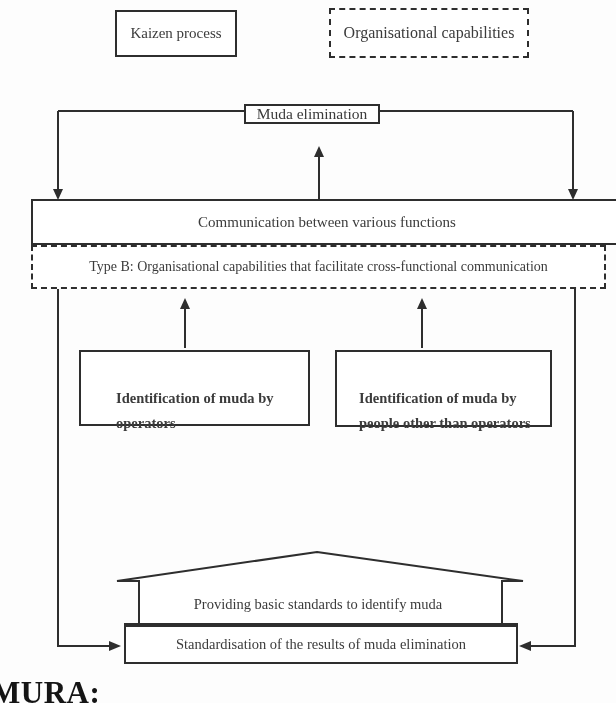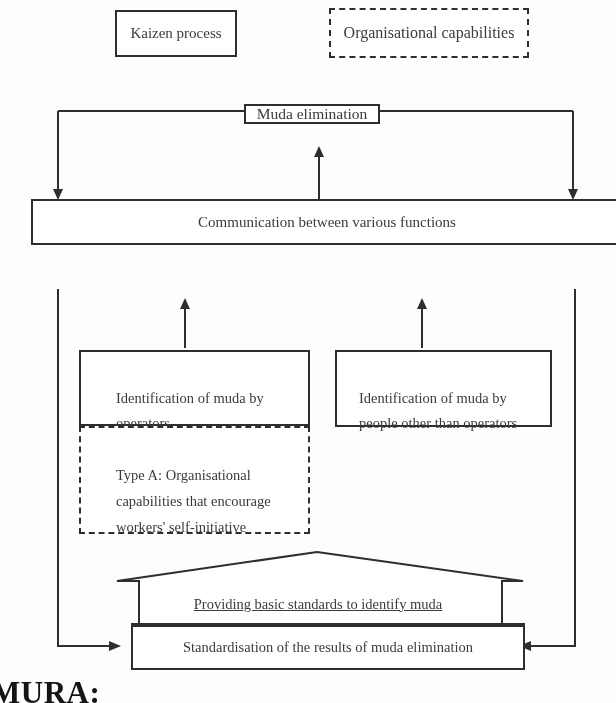--- a/index.html
+++ b/index.html
@@ -7,21 +7,21 @@
     position:relative;width:616px;height:703px;background:#fdfdfd;
     font-family:"Liberation Serif", serif;color:#3b3b3b;overflow:hidden;
   }
   .connectors{position:absolute;left:0;top:0;width:616px;height:703px;}
   .box{
     position:absolute;background:#ffffff;border:2px solid #2e2e2e;
     box-sizing:border-box;display:flex;align-items:center;justify-content:center;
     text-align:left;line-height:1.35;
   }
   .dashedbox{border-style:dashed;}
-  .leftbox{display:block;text-align:left;white-space:pre-line;}
+  .leftbox{display:block;text-align:left;white-space:pre-line;font-weight:bold;}
   .plainlabel{
     position:absolute;background:transparent;border:none;display:flex;
     align-items:center;justify-content:center;text-align:center;box-sizing:border-box;
   }
   .mura{
     position:absolute;font-weight:bold;color:#151515;
     font-size:31px;letter-spacing:0.5px;
   }
 </style>
 </head>
@@ -64,37 +64,35 @@
     <span>Organisational capabilities</span>
   </div>
 
   <div class="box" style="left:244px;top:104px;width:136px;height:20px;font-size:15.5px;">
     <span>Muda elimination</span>
   </div>
 
   <div class="box" style="left:31px;top:199px;width:592px;height:46px;font-size:15px;">
     <span>Communication between various functions</span>
   </div>
+  <div class="box dashedbox" style="left:31px;top:245px;width:575px;height:44px;font-size:14px;">
+    <span>Type B: Organisational capabilities that facilitate cross-functional communication</span>
+  </div>
 
   <div class="box leftbox" style="left:79px;top:350px;width:231px;height:76px;font-size:14.5px;line-height:25px;padding:9px 10px 0 35px;">
     <span>Identification of muda by
 operators</span>
   </div>
   <div class="box leftbox" style="left:335px;top:350px;width:217px;height:77px;font-size:14.5px;line-height:25px;padding:9px 4px 0 22px;">
     <span>Identification of muda by
 people other than operators</span>
   </div>
 
-  <div class="box dashedbox leftbox" style="left:79px;top:426px;width:231px;height:108px;font-size:14.5px;line-height:26px;padding:8px 10px 0 35px;">
-    <span>Type A: Organisational
-capabilities that encourage
-workers' self-initiative</span>
-  </div>
 
-  <div class="plainlabel" style="left:141px;top:586px;width:354px;height:36px;font-size:14.5px;text-decoration:underline;">Providing basic standards to identify muda</div>
+  <div class="plainlabel" style="left:141px;top:586px;width:354px;height:36px;font-size:14.5px;">Providing basic standards to identify muda</div>
 
-  <div class="box" style="left:131px;top:623px;width:394px;height:47px;font-size:14.5px;border-top-width:4px;">
+  <div class="box" style="left:124px;top:623px;width:394px;height:41px;font-size:14.5px;border-top-width:4px;">
     <span>Standardisation of the results of muda elimination</span>
   </div>
 
   <div class="mura" style="left:-9px;top:675px;">MURA:</div>
 
 </div>
 
 </body></html>

